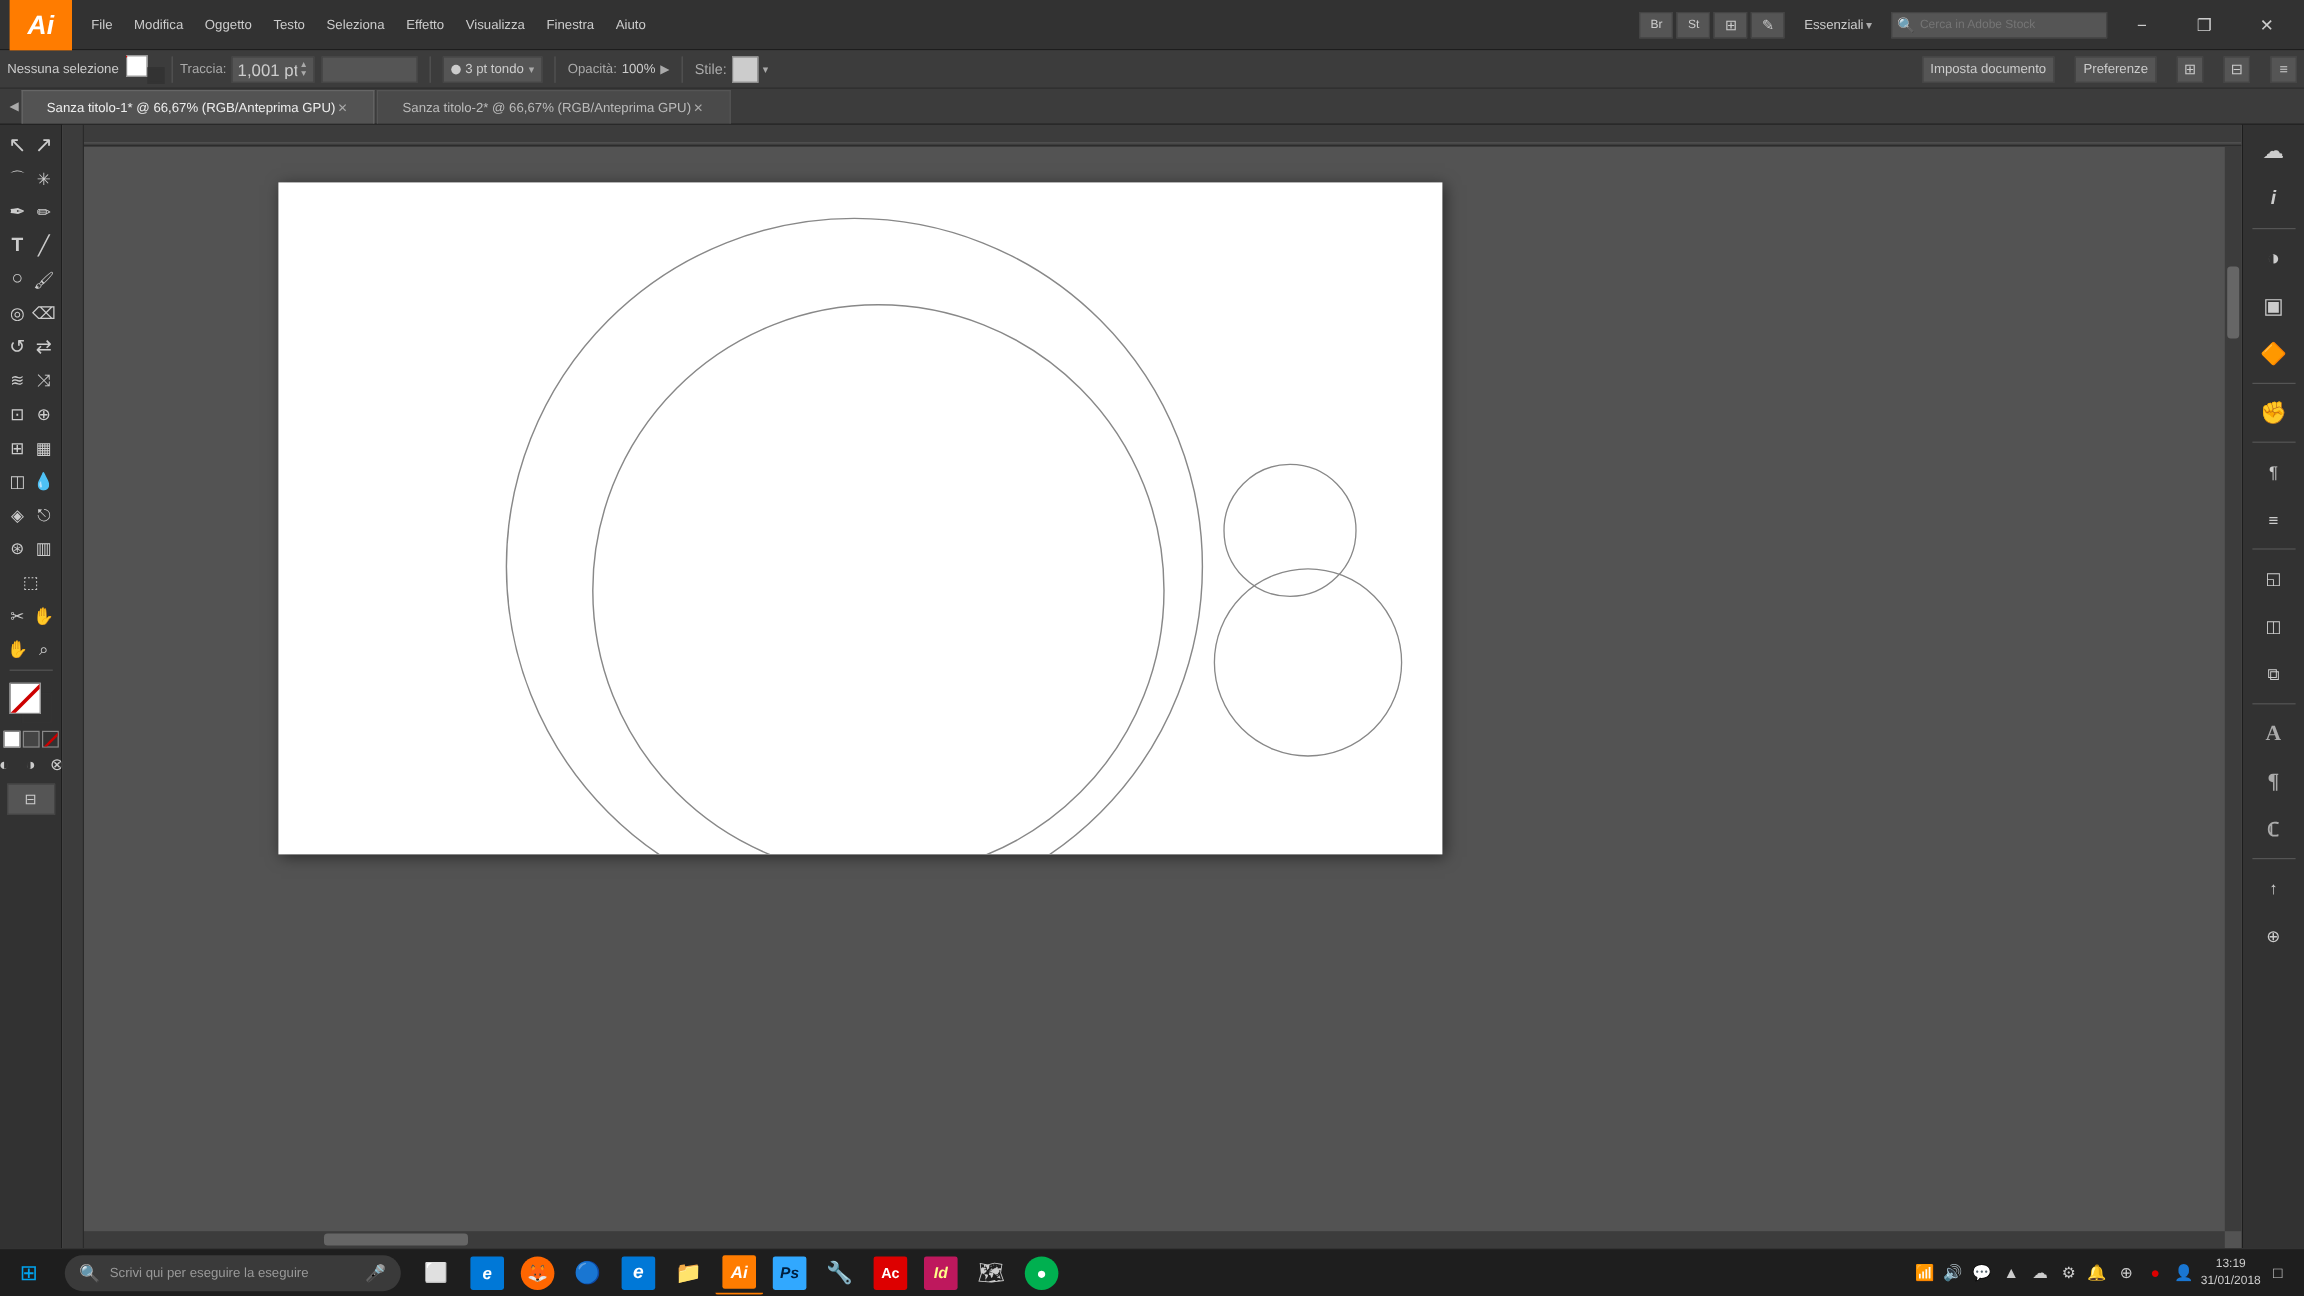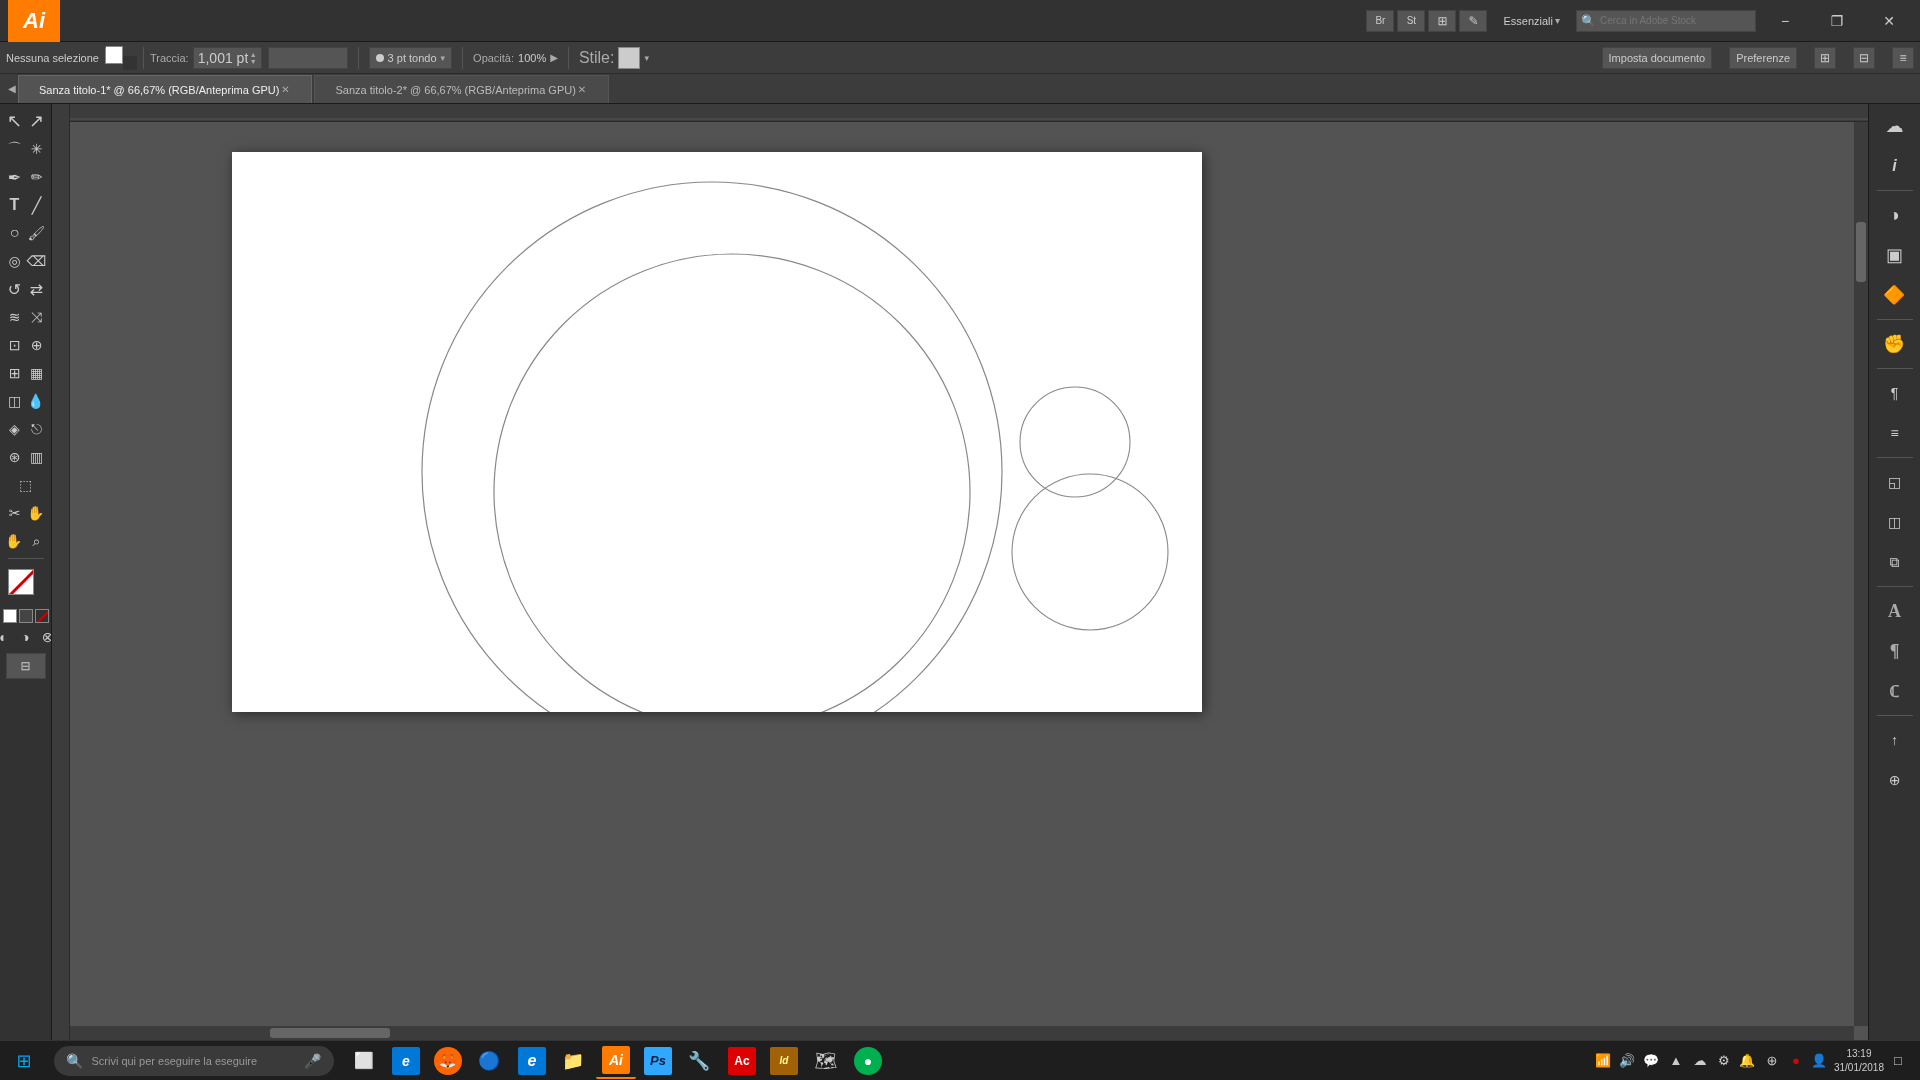--- a/index.html
+++ b/index.html
@@ -105,20 +105,31 @@
     .tray { display: flex; align-items: center; gap: 4px; margin-left: auto; font-size: 10px; color: #ccc; }
     .tray-time { text-align: center; line-height: 1.4; }
     .tray-icon { width: 20px; height: 20px; display: flex; align-items: center; justify-content: center; font-size: 13px; color: #ccc; }
     .search-taskbar { flex: 0 0 280px; height: 30px; background: #3a3a3a; border-radius: 15px; display: flex; align-items: center; padding: 0 12px; gap: 8px; font-size: 11px; color: #999; margin: 0 8px; }
   </style>
 </head>
 <body>
 
 <div id="title-bar">
   <div id="app-logo">Ai</div>
+  <div id="menu-bar">
+    <span class="menu-item">File</span>
+    <span class="menu-item">Modifica</span>
+    <span class="menu-item">Oggetto</span>
+    <span class="menu-item">Testo</span>
+    <span class="menu-item">Seleziona</span>
+    <span class="menu-item">Effetto</span>
+    <span class="menu-item">Visualizza</span>
+    <span class="menu-item">Finestra</span>
+    <span class="menu-item">Aiuto</span>
+  </div>
   <div id="title-bar-right">
 
     <div style="display:flex;align-items:flex-end;gap:3px;">
       <div class="br-icon" style="width:28px;height:22px;background:#555;border:1px solid #444;display:flex;align-items:center;justify-content:center;font-size:10px;color:#ccc;">Br</div>
       <div class="st-icon" style="width:28px;height:22px;background:#555;border:1px solid #444;display:flex;align-items:center;justify-content:center;font-size:10px;color:#ccc;">St</div>
       <div style="width:28px;height:22px;background:#555;border:1px solid #444;display:flex;align-items:center;justify-content:center;font-size:12px;color:#ccc;">⊞</div>
       <div style="width:28px;height:22px;background:#555;border:1px solid #444;display:flex;align-items:center;justify-content:center;font-size:12px;color:#ccc;">✎</div>
     </div>
     <div style="display:flex;align-items:center;gap:2px;margin-left:10px;">
       <span style="color:#ccc;font-size:11px;">Essenziali</span>
@@ -165,21 +176,21 @@
     <span style="color:#aaa;font-size:9px;">▾</span>
   </div>
   <div class="opt-sep"></div>
   <div class="opt-group">
     <span style="color:#aaa;font-size:11px;">Opacità:</span>
     <span style="color:#ccc;font-size:11px;">100%</span>
     <span style="color:#aaa;font-size:10px;">▶</span>
   </div>
   <div class="opt-sep"></div>
   <div class="opt-group">
-    <span style="color:#aaa;font-size:16px;">Stile:</span>
+    <span style="color:#aaa;font-size:12px;">Stile:</span>
     <div style="width:22px;height:22px;background:#ccc;border:1px solid #888;"></div>
     <span style="color:#aaa;font-size:9px;">▾</span>
   </div>
   <div style="margin-left:auto;display:flex;align-items:center;gap:17px;">
     <button class="opt-btn">Imposta documento</button>
     <button class="opt-btn">Preferenze</button>
     <div style="width:22px;height:22px;background:#555;border:1px solid #444;display:flex;align-items:center;justify-content:center;font-size:12px;color:#ccc;">⊞</div>
     <div style="width:22px;height:22px;background:#555;border:1px solid #444;display:flex;align-items:center;justify-content:center;font-size:12px;color:#ccc;">⊟</div>
     <div style="width:22px;height:22px;background:#555;border:1px solid #444;display:flex;align-items:center;justify-content:center;font-size:12px;color:#ccc;">≡</div>
   </div>
@@ -460,21 +471,21 @@
   <div class="taskbar-item">
     <div class="taskbar-icon" style="background:#31A8FF;color:#001f3f;font-weight:bold;font-style:italic;font-size:13px;border-radius:2px;">Ps</div>
   </div>
   <div class="taskbar-item">
     <div class="taskbar-icon" style="font-size:18px;">🔧</div>
   </div>
   <div class="taskbar-item">
     <div class="taskbar-icon" style="background:#d00;color:white;font-size:12px;border-radius:2px;font-weight:bold;">Ac</div>
   </div>
   <div class="taskbar-item">
-    <div class="taskbar-icon" style="background:#a16207;color:#ff8;font-weight:bold;font-style:italic;font-size:10px;border-radius:2px;">Id</div>
+    <div class="taskbar-icon" style="background:#be185d;color:#ff8;font-weight:bold;font-style:italic;font-size:13px;border-radius:2px;">Id</div>
   </div>
   <div class="taskbar-item">
     <div class="taskbar-icon" style="font-size:18px;">🗺</div>
   </div>
   <div class="taskbar-item">
     <div class="taskbar-icon" style="background:#00b050;border-radius:50%;color:white;font-size:14px;">●</div>
   </div>
 
   <div class="tray" style="padding-right:8px;">
     <div class="tray-icon">📶</div>

